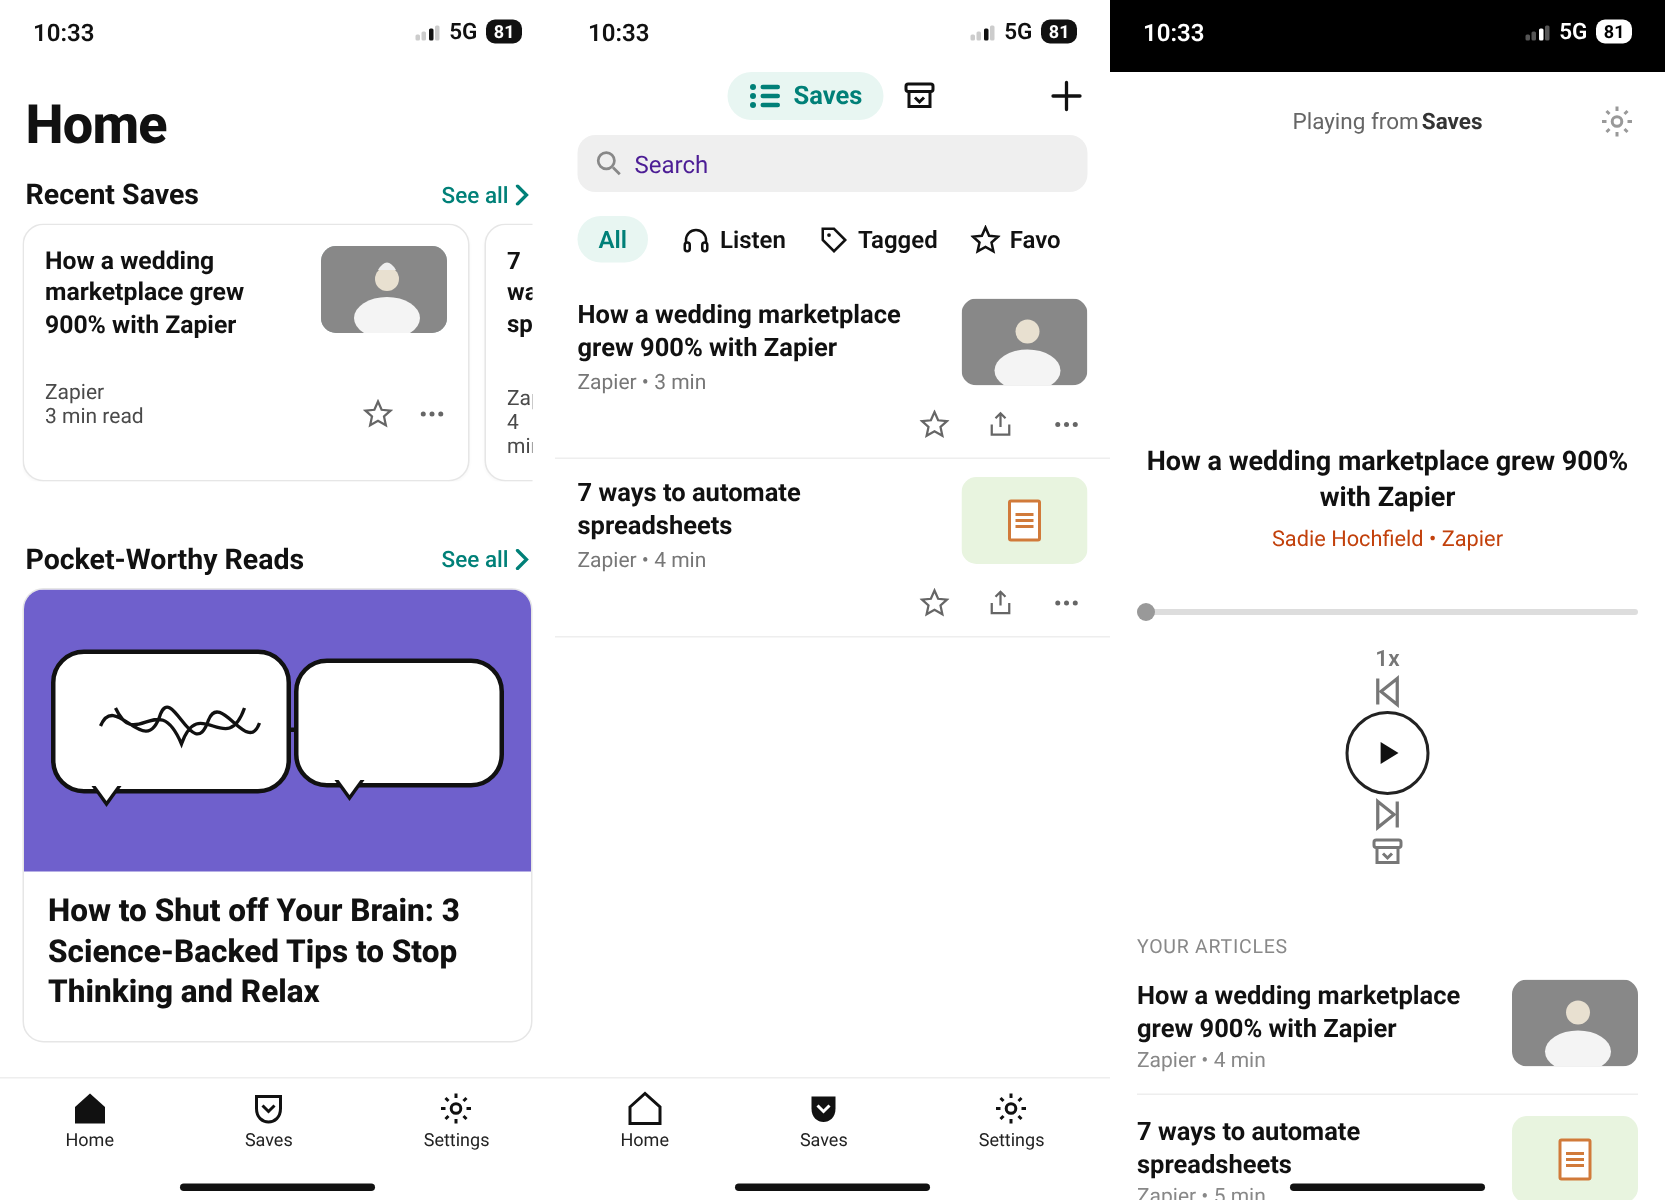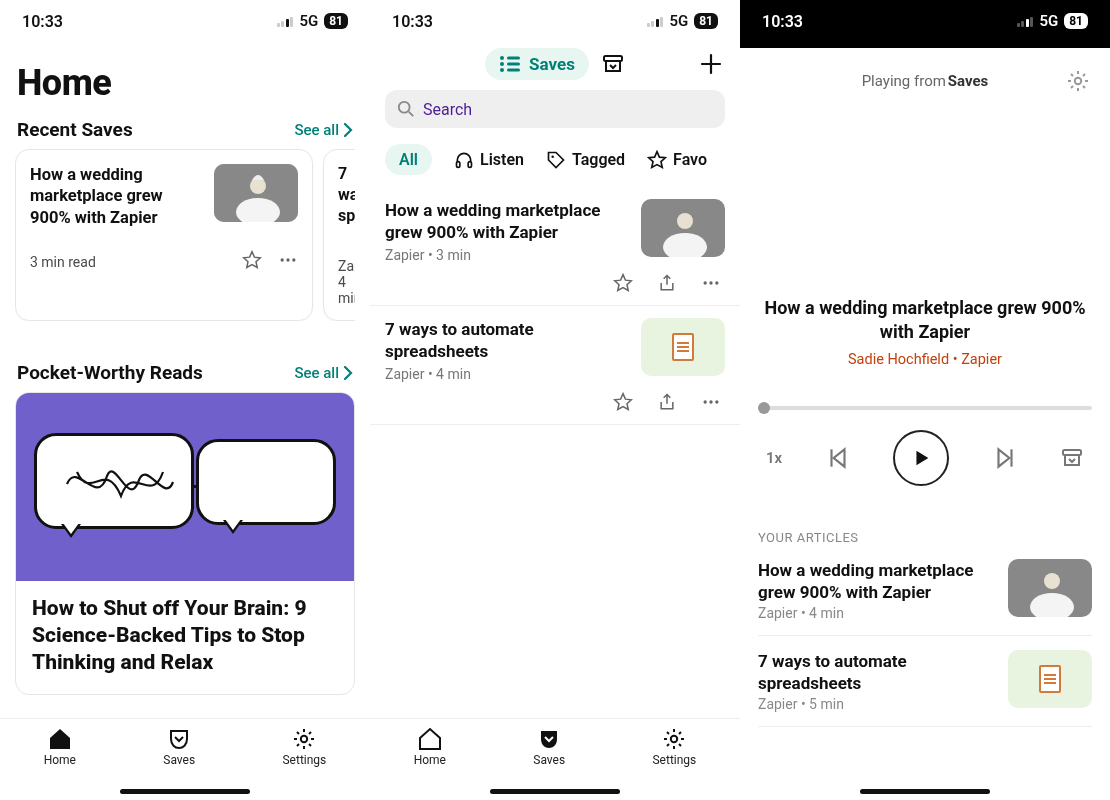--- a/index.html
+++ b/index.html
@@ -79,21 +79,21 @@
   .thumb-sheet .paper { width:22px; height:28px; background:#fff; border:2px solid #d17a3a; border-radius:2px; position:relative; }
   .thumb-sheet .paper::after { content:""; position:absolute; left:3px; right:3px; top:7px; height:2px; background:#d17a3a; box-shadow:0 4px 0 #d17a3a,0 8px 0 #d17a3a; }
   
   .p3-sheet { background:#fff; border-radius:14px 14px 0 0; margin-top:4px; height:calc(100% - 52px); position:relative; padding:0 18px; }
   .p3-head { display:flex; align-items:center; justify-content:center; padding:20px 0 6px; position:relative; color:#666; font-size:15px; }
   .p3-head .gear { position:absolute; right:2px; color:#888; }
   .now-title { text-align:center; font-size:18px; font-weight:700; line-height:1.35; margin-top:200px; }
   .now-byline { text-align:center; color:#c2410c; font-size:14.5px; margin-top:6px; }
   .progress { margin-top:38px; height:4px; background:#ddd; border-radius:2px; position:relative; }
   .progress .dot { position:absolute; left:0; top:-4px; width:12px; height:12px; background:#999; border-radius:50%; }
-  .controls { display:flex; align-items:center; justify-content:space-between; margin-top:20px; padding:0 8px; color:#555; }
+  .controls { display:flex; align-items:center; justify-content:space-between; margin-top:20px; padding:0 8px; color:#555;flex-direction:column; }
   .playbtn { width:56px; height:56px; border:2px solid #222; border-radius:50%; display:flex; align-items:center; justify-content:center; }
   .speed { font-size:15px; font-weight:600; color:#777; }
   .ya-head { color:#888; font-size:13px; letter-spacing:0.5px; margin-top:44px; }
   .ya-item { display:flex; justify-content:space-between; gap:12px; padding:14px 0; border-bottom:1px solid #eee; }
   .ya-item:last-child { border-bottom:none; }
   .ya-title { font-size:17px; font-weight:700; line-height:1.3; }
   .ya-meta { color:#888; font-size:14px; margin-top:2px; }
   .ya-thumb { width:84px; height:58px; border-radius:10px; overflow:hidden; flex-shrink:0; }
   
   svg { display:block; }
@@ -140,20 +140,21 @@
                 <rect width="84" height="58" fill="#9aa"></rect>
                 <rect x="0" y="0" width="84" height="58" fill="#888"></rect>
                 <ellipse cx="44" cy="48" rx="22" ry="14" fill="#f4f4f4"></ellipse>
                 <circle cx="44" cy="22" r="8" fill="#e8e0d0"></circle>
                 <path d="M38 16 q6 -10 12 0" fill="#eee"></path>
                 <rect x="0" y="0" width="84" height="58" fill="url(#g1)" opacity="0.3"></rect>
               </svg>
           </div>
         </div>
         <div class="card-meta">
+          <div>Zapier</div>
           <div>3 min read</div>
         </div>
         <div class="card-actions">
           <span>
             <svg width="20" height="20" viewBox="0 0 24 24">
                 <path d="M12 2 L14.9 8.6 L22 9.3 L16.8 14 L18.3 21 L12 17.5 L5.7 21 L7.2 14 L2 9.3 L9.1 8.6 Z" fill="none" stroke="#666" stroke-width="1.8"></path>
               </svg>
           </span>
           <span>
             <svg width="20" height="20" viewBox="0 0 24 24">
@@ -187,21 +188,21 @@
     <div class="big-card">
       <div class="big-hero">
         <div class="bubble left">
           <svg class="scribble" viewBox="0 0 120 64">
               <path d="M10 32 C20 8,40 56,50 24 C58 4,72 58,82 28 C90 8,108 52,116 30 M20 20 C34 50,48 6,64 44 C76 10,94 54,106 20" stroke="#111" stroke-width="2.2" fill="none"></path>
             </svg>
         </div>
         <div class="line-connect"></div>
         <div class="bubble right"></div>
       </div>
-      <div class="big-title">How to Shut off Your Brain: 9 Science-Backed Tips to Stop Thinking and Relax</div>
+      <div class="big-title">How to Shut off Your Brain: 3 Science-Backed Tips to Stop Thinking and Relax</div>
     </div>
   </div>
 
   <div class="bottomnav">
     <div class="navitem">
       <svg width="26" height="24" viewBox="0 0 26 24">
           <path d="M3 11 L13 2 L23 11 V22 H3 Z" fill="#111"></path>
         </svg>
       <span>Home</span>
     </div>

